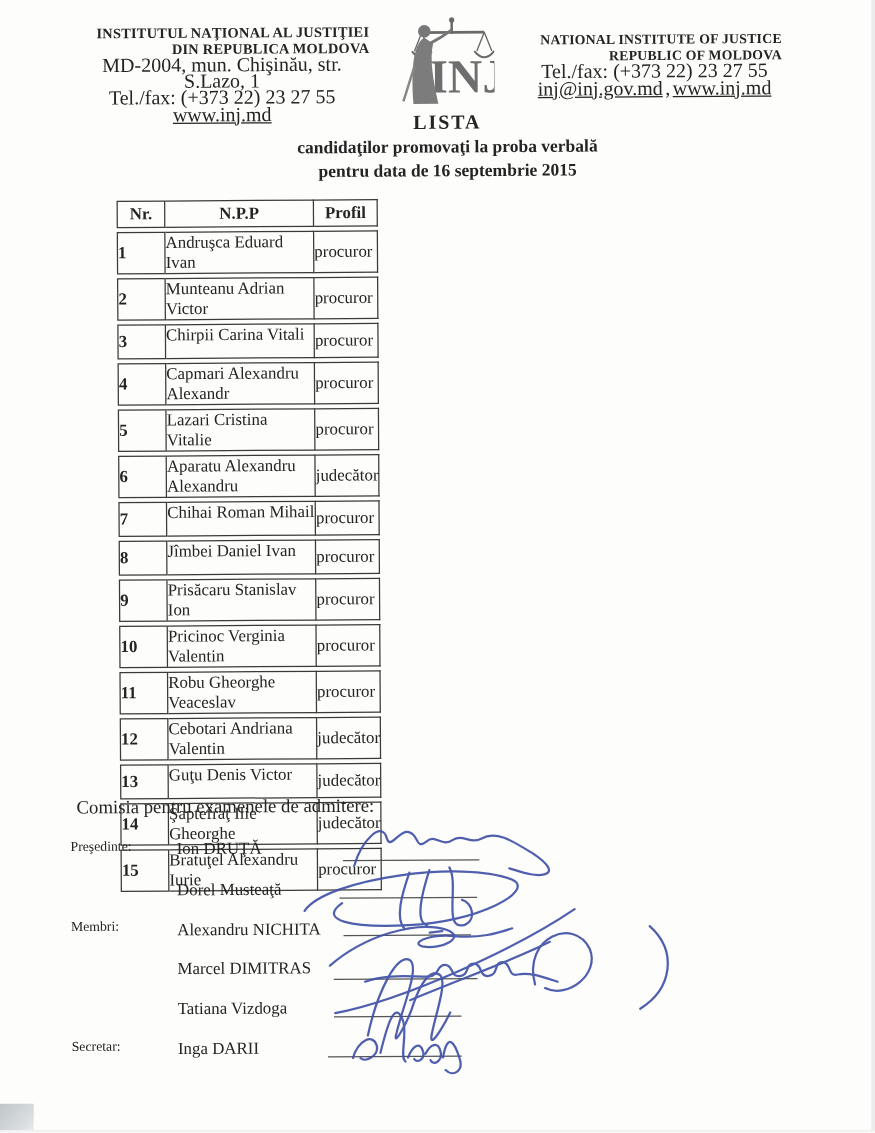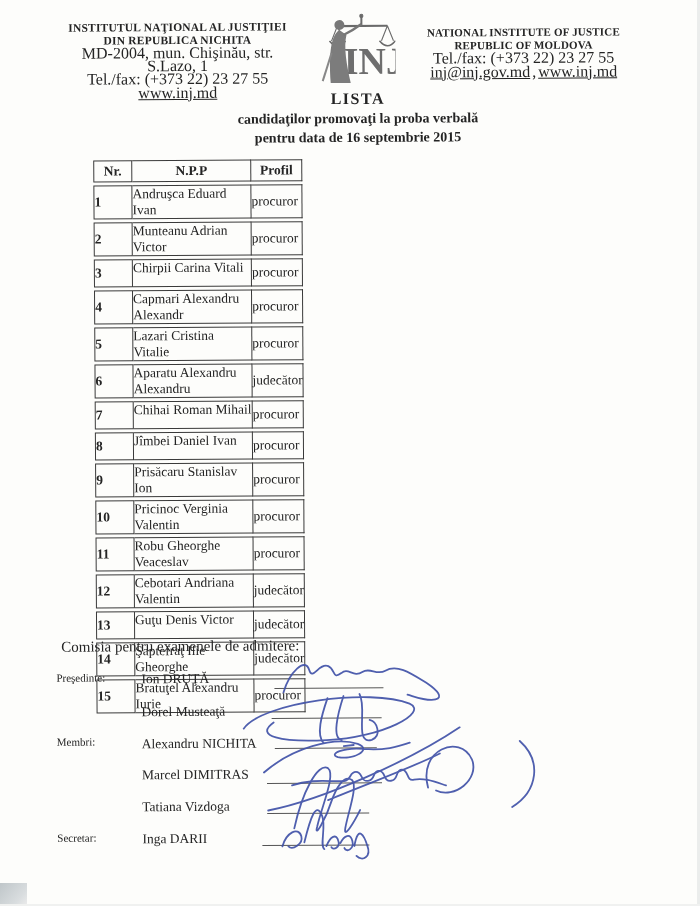--- a/index.html
+++ b/index.html
@@ -6,21 +6,21 @@
   .page{
     position:relative;width:700px;height:906px;overflow:hidden;
     background:#fdfdfb;color:#242424;
     font-family:"Liberation Serif","DejaVu Serif",serif;
   }
   .scan{position:absolute;inset:0;transform:rotate(-0.35deg);transform-origin:50% 50%;}
   
   .hdr{position:absolute;text-align:center;line-height:12.5px;}
   .hdr-left{left:62px;top:20px;width:236px;}
   .hdr-right{left:424px;top:27px;width:204px;}
-  .hdr .org{font-weight:bold;font-size:11.5px;letter-spacing:.2px;}
+  .hdr .org{font-weight:bold;font-size:11.5px;letter-spacing:.2px;text-align:right;}
   .hdr-right .org{font-size:11px;}
   .hdr .addr{font-size:16px;margin-top:1px;}
   .hdr .link{text-decoration:underline;}
   .hdr .sep{text-decoration:none;margin:0 2px;}
   .logo{position:absolute;left:318px;top:13px;width:80px;height:74px;}
   
   .title-wrap{position:absolute;left:140px;top:90px;width:440px;text-align:center;font-weight:bold;}
   .t1{font-size:16px;letter-spacing:1.5px;}
   .t2{font-size:14px;margin-top:3px;}
   .t3{font-size:14px;margin-top:3px;}
@@ -47,21 +47,21 @@
   .edge-b{position:absolute;left:0;bottom:0;width:100%;height:2px;background:#f0f1f0;}
 </style>
 </head>
 <body>
 
 <div class="page">
  <div class="scan">
 
   <div class="hdr hdr-left">
     <div class="org">INSTITUTUL NAŢIONAL AL JUSTIŢIEI</div>
-    <div class="org">DIN REPUBLICA NICHITA</div>
+    <div class="org">DIN REPUBLICA MOLDOVA</div>
     <div class="addr">MD-2004, mun. Chişinău, str. S.Lazo, 1</div>
     <div class="addr">Tel./fax: (+373 22) 23 27 55</div>
     <div class="addr"><span class="link">www.inj.md</span></div>
   </div>
 
   <div class="logo">
     <svg width="80" height="74" viewBox="0 0 80 74">
       <text x="28" y="61" font-size="38" font-weight="bold" fill="#6e6e6e" font-family="Liberation Serif, serif">INJ</text>
       <g stroke="#6a6a6a" fill="none">
         <path d="M46,3 L46,14" stroke-width="2"></path>

